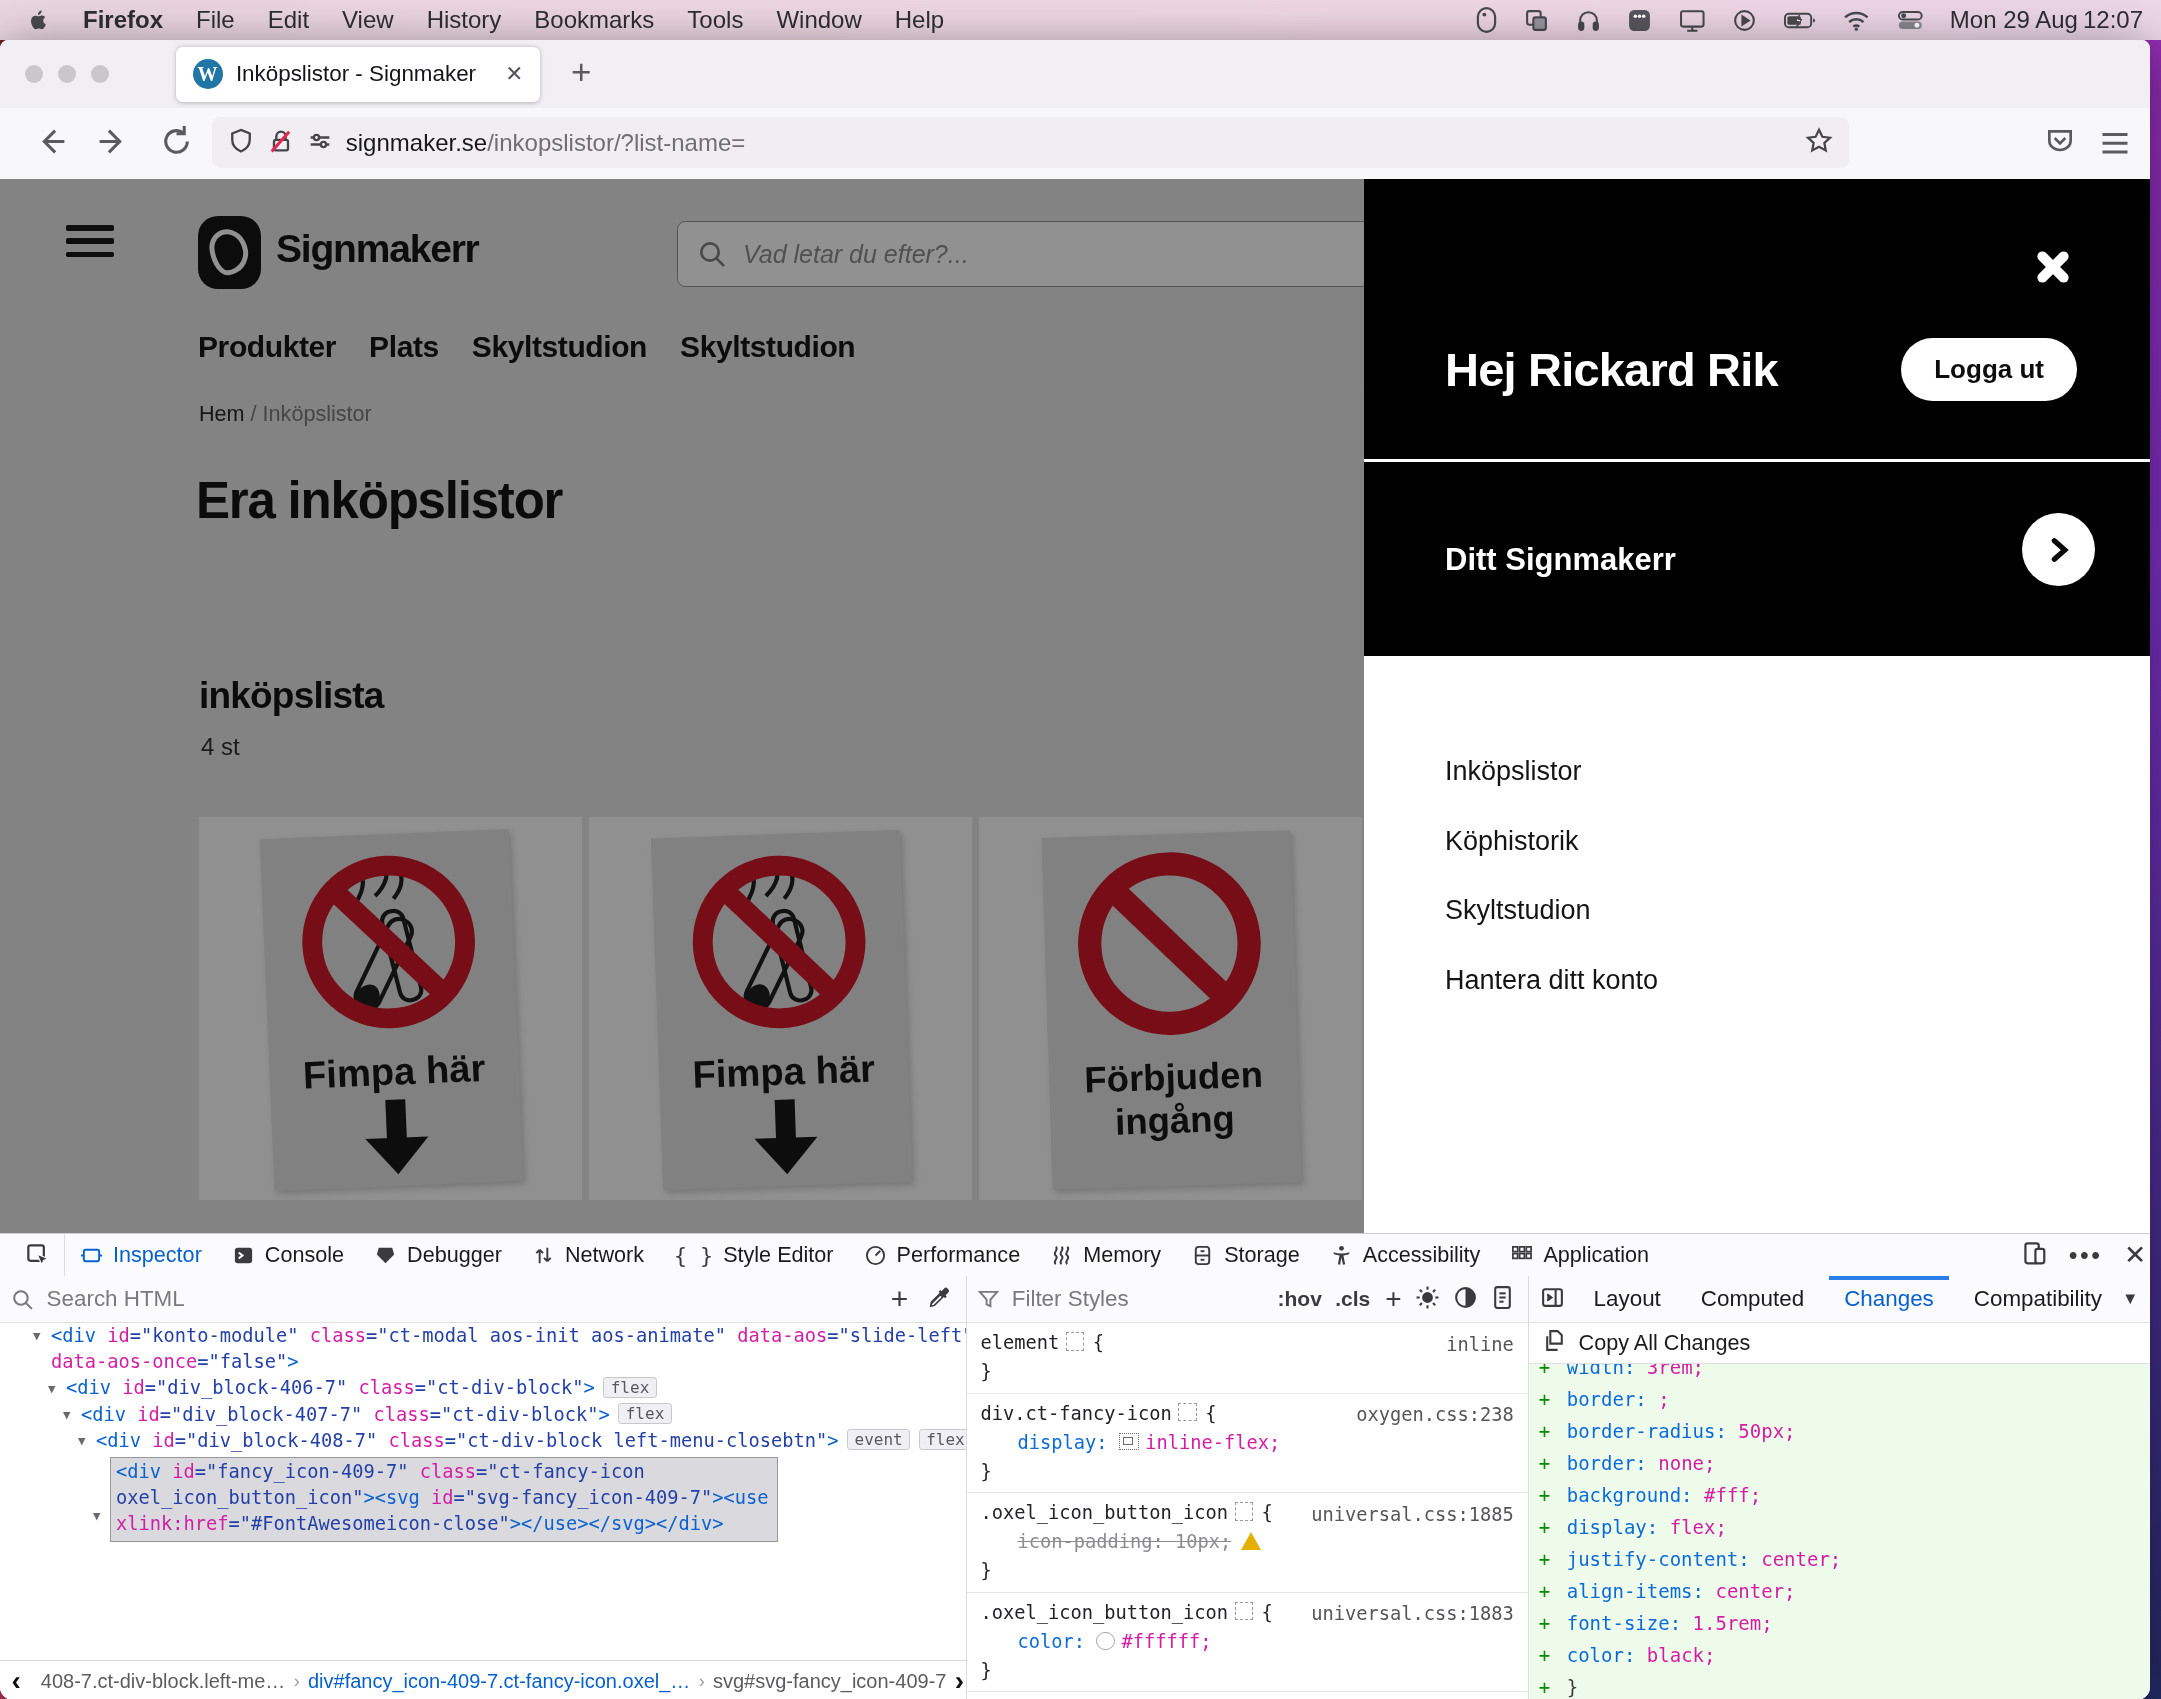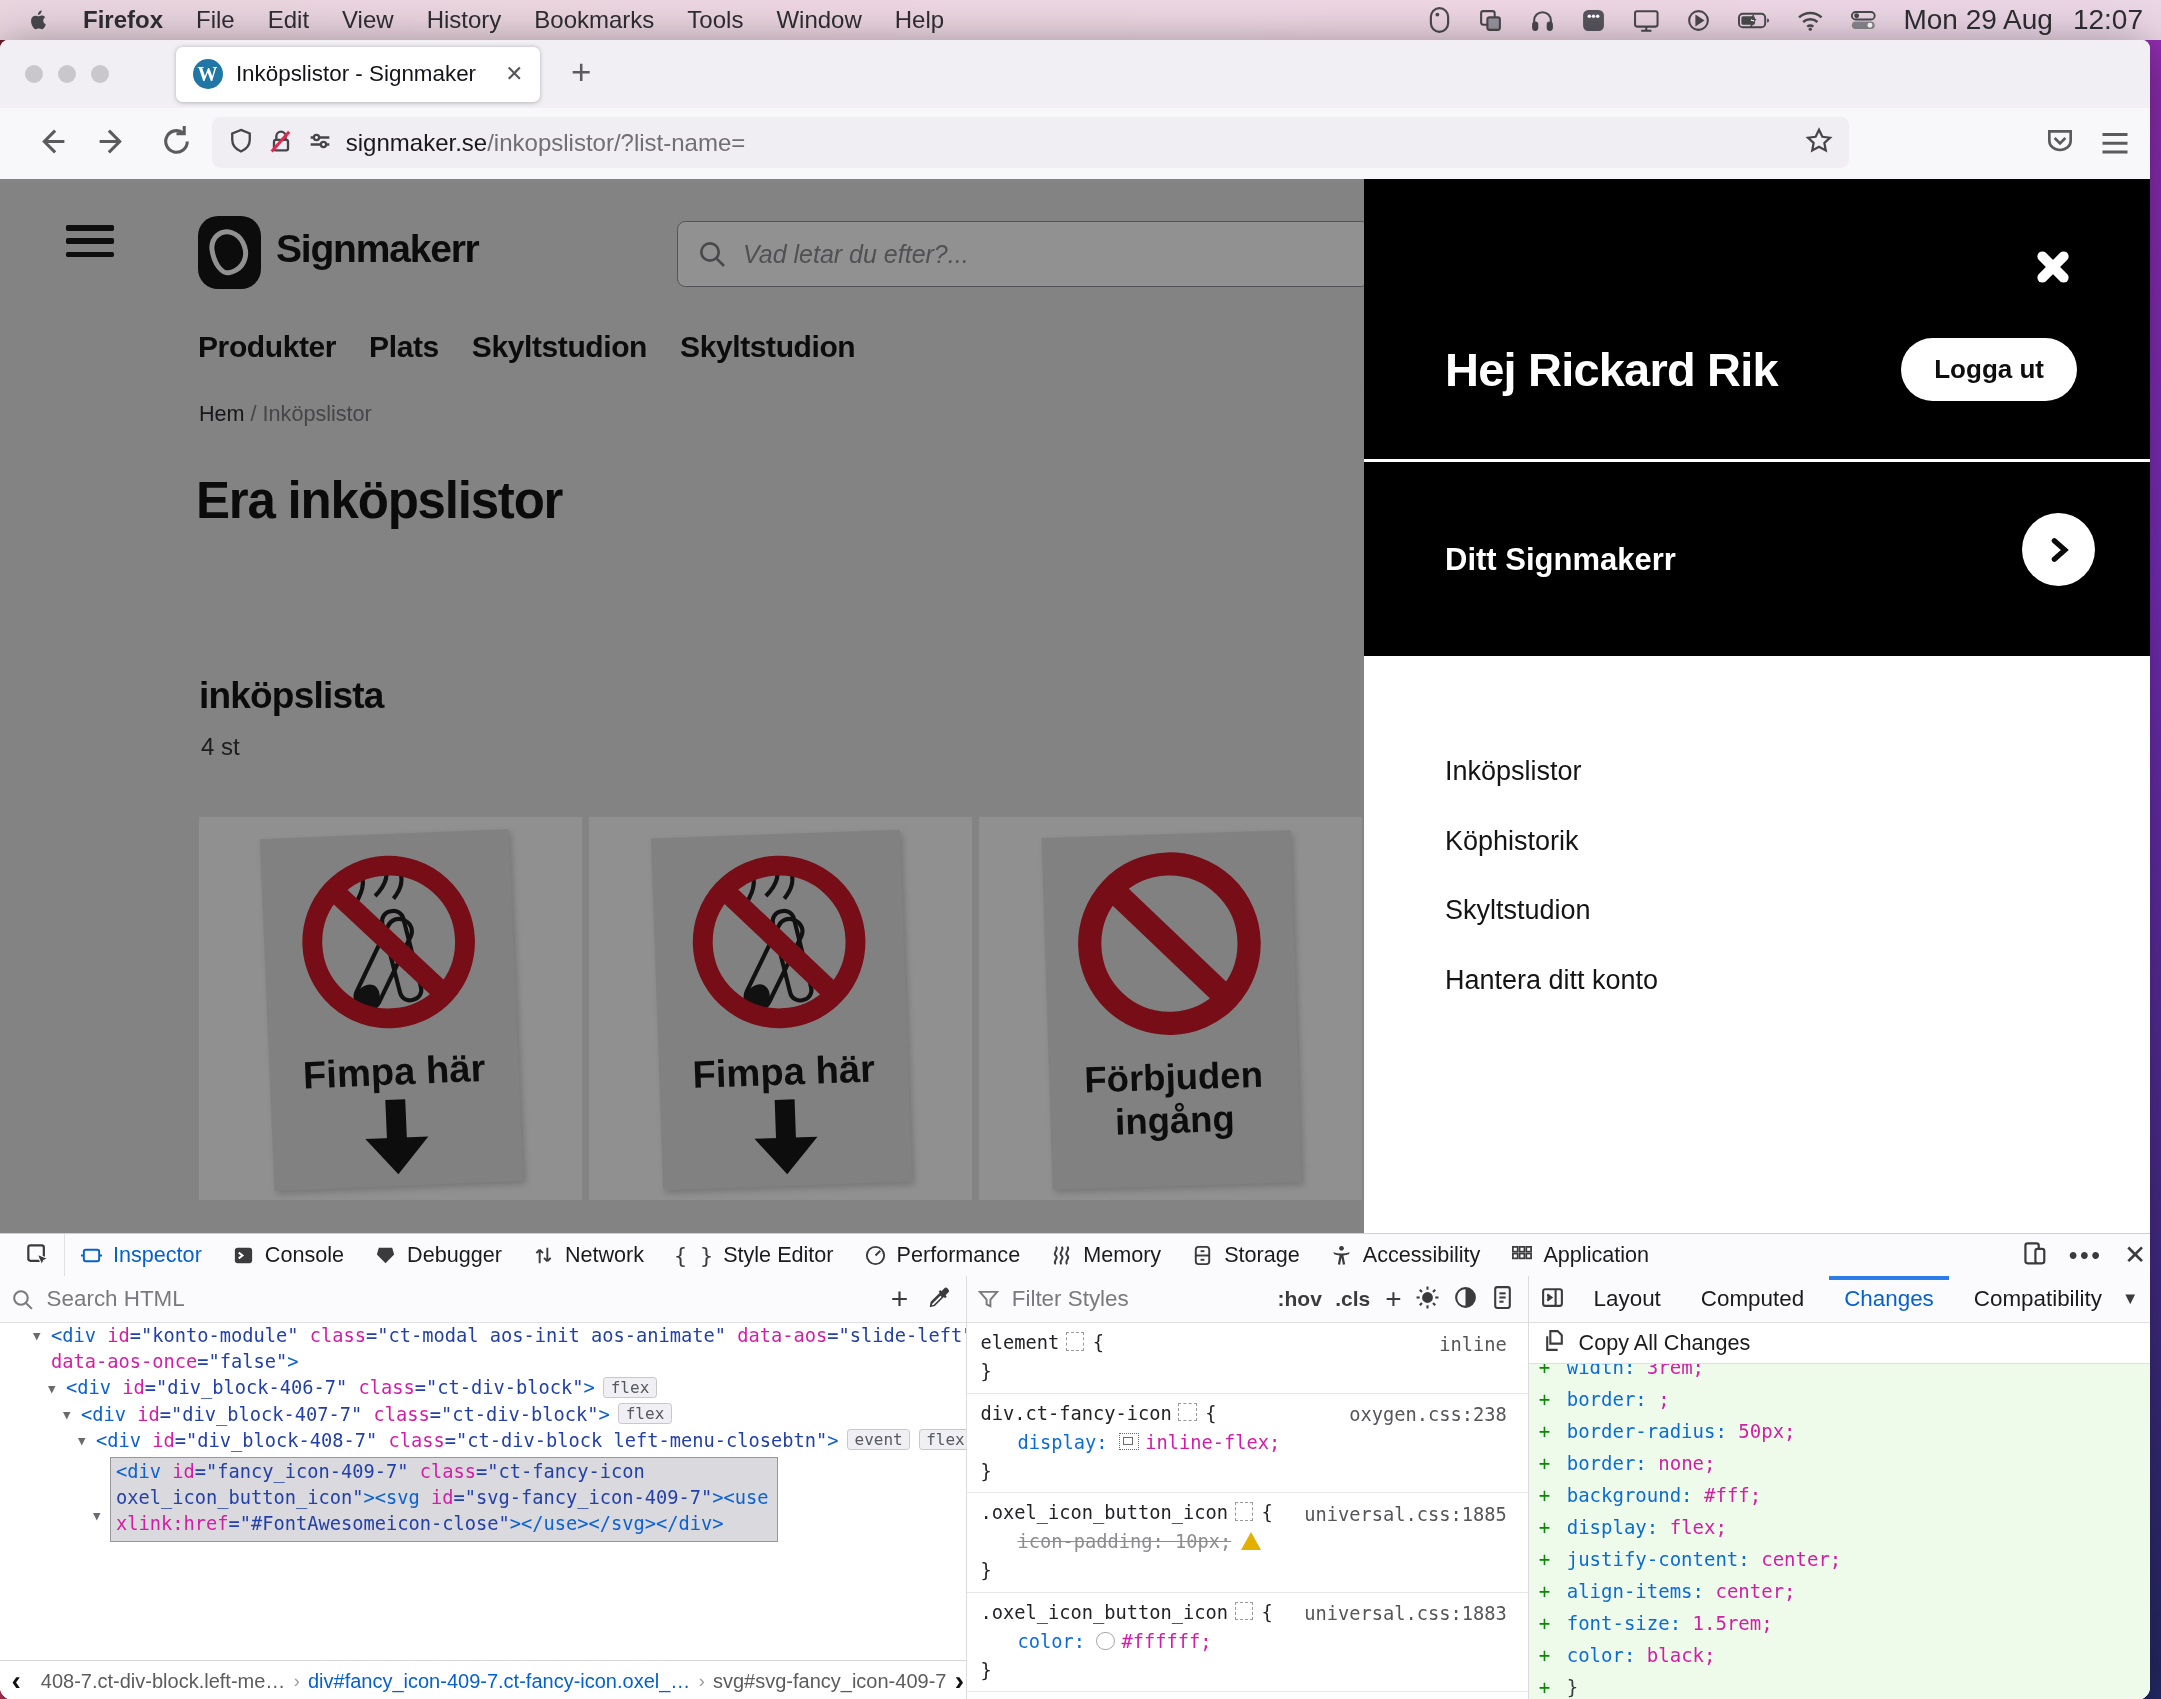--- a/index.html
+++ b/index.html
@@ -7,21 +7,21 @@
     background:linear-gradient(115deg,#6e1a24 0%,#a72744 18%,#c43a66 34%,#cf3482 52%,#a32ba8 68%,#7b2fc0 82%,#232a66 100%);
     font-family:"Liberation Sans",sans-serif;-webkit-font-smoothing:antialiased;}
   .abs{position:absolute;}
   
   .menubar{position:absolute;left:0;top:0;width:2161px;height:40px;background:rgba(240,224,234,0.95);
     display:flex;align-items:center;color:#2f2f33;font-size:24px;}
   .menubar .apple{margin-left:25px;width:28px;display:flex;justify-content:center;}
   .menubar .mitems{display:flex;gap:33px;margin-left:30px;}
   .menubar .mitem.first{font-weight:bold;}
   .menubar .mright{margin-left:auto;display:flex;align-items:center;gap:26.6px;margin-right:18px;color:#3c3c40;}
-  .menubar .clock{display:flex;gap:20px;font-size:28px;color:#2f2f33;}
+  .menubar .clock{display:flex;gap:5px;font-size:24px;color:#2f2f33;}
   .micon svg{display:block}
   
   .window{position:absolute;left:0;top:40px;width:2150px;height:1660px;border-radius:8.3px 8.3px 13.3px 13.3px;
     overflow:hidden;background:#fff;box-shadow:0 8.3px 50px rgba(0,0,0,.45);}
   .tabbar{position:absolute;left:0;top:0;width:100%;height:68px;background:#f1eff4;}
   .tl{position:absolute;top:25px;width:18px;height:18px;border-radius:50%;background:#c9c7cc;}
   .tab{position:absolute;left:176px;top:6.6px;width:364px;height:55px;background:#fff;border-radius:6.6px;
     box-shadow:0 0.8px 4.2px rgba(0,0,0,.25);display:flex;align-items:center;padding:0 16.6px;box-sizing:border-box;}
   .favicon{width:30px;height:30px;border-radius:50%;background:#2076a5;color:#fff;display:flex;align-items:center;
     justify-content:center;font-size:20px;font-weight:bold;font-family:"Liberation Serif",serif;}
@@ -103,21 +103,21 @@
   .crumbbar{position:absolute;left:0;bottom:0;width:100%;height:40px;border-top:0.8px solid #d7d7da;background:#fff;
     display:flex;align-items:center;font-size:20px;}
   .cbitem{margin:0 8.3px;white-space:nowrap;}
   .cbsep{color:#9a9a9e;font-size:18px;}
   .cbgray{color:#5c5c5f;}
   .cbblue{color:#0561cf;}
   .cbnav{font-size:28px;color:#111;font-weight:600;margin:0 11.6px;}
   .rules{position:absolute;left:0;top:47px;width:100%;height:378px;overflow:hidden;font-size:18.7px;line-height:29px;color:#2a2a2e;}
   .rule{padding:5px 13.3px 6.6px 13.3px;border-bottom:0.8px solid #e7e7ea;position:relative;}
   .rsel{color:#222228;}
-  .rloc{position:absolute;right:21px;top:6.6px;color:#55555a;}
+  .rloc{position:absolute;right:14px;top:6.6px;color:#55555a;}
   .rprop{padding-left:37px;}
   .pn{color:#0b6cd8;}
   .pv{color:#d41da6;}
   .struck{color:#8c8c90;text-decoration:line-through;}
   .titleico{display:inline-block;width:16.6px;height:16.6px;border:1.7px dashed #9a9a9e;vertical-align:-1.7px;margin:0 8.3px 0 6.6px;}
   .swgrid{display:inline-block;width:18px;height:15px;border:1.7px dotted #6a6a6e;vertical-align:-1.7px;margin-right:6.6px;position:relative;}
   .swgrid:before{content:"";position:absolute;left:3.3px;top:2.5px;width:7.5px;height:6.6px;border:1.7px solid #6a6a6e;}
   .swcircle{display:inline-block;width:16.6px;height:16.6px;border-radius:50%;border:1.7px solid #a8a8ac;background:#fff;vertical-align:-2.5px;margin-right:6.6px;}
   .expander{display:inline-block;width:0;height:0;border-left:8.3px solid #8a8a8e;border-top:5.8px solid transparent;
     border-bottom:5.8px solid transparent;margin-right:6.6px;}

